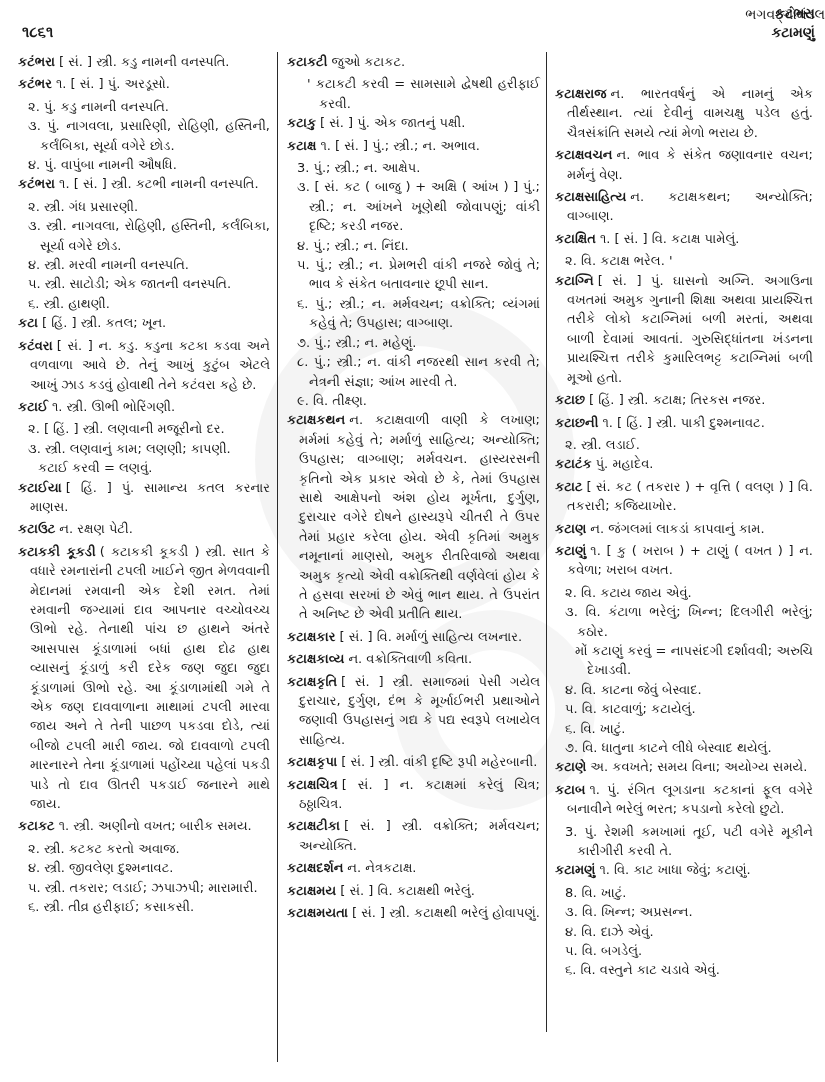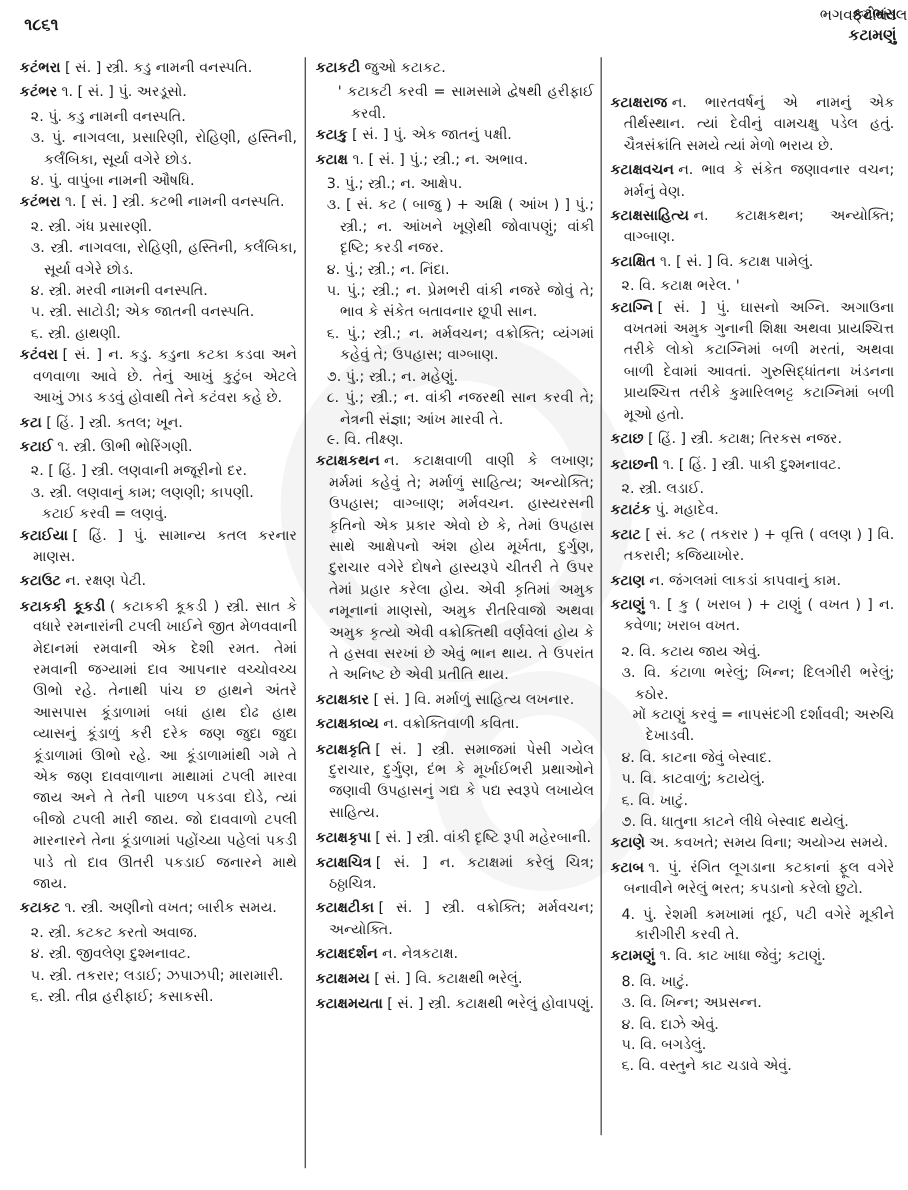--- a/index.html
+++ b/index.html
@@ -2,21 +2,21 @@
 <html><head>
 <meta charset="utf-8">
 <style>
   html, body { margin:0; padding:0; }
   body {
     width:825px; height:1082px; overflow:hidden; position:relative;
     background:#ffffff; color:#1a1a1a;
     font-family:"DejaVu Sans", sans-serif;
   }
   .header { position:absolute; top:0; left:0; width:825px; height:54px; }
-  .page-num { position:absolute; left:22px; top:13px; font-size:15px; font-weight:bold; }
+  .page-num { position:absolute; left:22px; top:23px; font-size:15px; font-weight:bold; }
   .running-title { position:absolute; left:0; right:0; top:6px; text-align:right; font-size:14px; }
   .guide-words { position:absolute; right:10px; top:4px; text-align:right; font-size:14px; font-weight:bold; line-height:19px; }
   .watermark {
     position:absolute; left:255px; top:300px; width:320px; height:320px; border-radius:50%;
     border:46px solid rgba(0,0,0,0.045); box-sizing:border-box; pointer-events:none;
   }
   .watermark2 {
     position:absolute; left:395px; top:610px; width:200px; height:200px; border-radius:50%;
     border:40px solid rgba(0,0,0,0.04); box-sizing:border-box; pointer-events:none;
   }
@@ -57,22 +57,22 @@
     <div class="entry hang"><span class="hw">કટંભર</span><span class="def">૧. [ સં. ] પું. અરડૂસો.</span></div>
     <div class="sense hang">૨. પું. કડુ નામની વનસ્પતિ.</div>
     <div class="sense hang">૩. પું. નાગવલા, પ્રસારિણી, રોહિણી, હસ્તિની, કર્લંબિકા, સૂર્યા વગેરે છોડ.</div>
     <div class="sense hang">૪. પું. વાપુંબા નામની ઔષધિ.</div>
     <div class="entry hang"><span class="hw">કટંભરા</span><span class="def">૧. [ સં. ] સ્ત્રી. કટભી નામની વનસ્પતિ.</span></div>
     <div class="sense hang">૨. સ્ત્રી. ગંધ પ્રસારણી.</div>
     <div class="sense hang">૩. સ્ત્રી. નાગવલા, રોહિણી, હસ્તિની, કર્લંબિકા, સૂર્યા વગેરે છોડ.</div>
     <div class="sense hang">૪. સ્ત્રી. મરવી નામની વનસ્પતિ.</div>
     <div class="sense hang">૫. સ્ત્રી. સાટોડી; એક જાતની વનસ્પતિ.</div>
     <div class="sense hang">૬. સ્ત્રી. હાથણી.</div>
+    <div class="entry hang"><span class="hw">કટા</span><span class="def">[ હિં. ] સ્ત્રી. કતલ; ખૂન.</span></div>
     <div class="entry hang"><span class="hw">કટંવરા</span><span class="def">[ સં. ] ન. કડુ. કડુના કટકા કડવા અને વળવાળા આવે છે. તેનું આખું કુટુંબ એટલે આખું ઝાડ કડવું હોવાથી તેને કટંવરા કહે છે.</span></div>
-    <div class="entry hang"><span class="hw">કટા</span><span class="def">[ હિં. ] સ્ત્રી. કતલ; ખૂન.</span></div>
     <div class="entry hang"><span class="hw">કટાઈ</span><span class="def">૧. સ્ત્રી. ઊભી ભોરિંગણી.</span></div>
     <div class="sense hang">૨. [ હિં. ] સ્ત્રી. લણવાની મજૂરીનો દર.</div>
     <div class="sense hang">૩. સ્ત્રી. લણવાનું કામ; લણણી; કાપણી.</div>
     <div class="phrase hang">કટાઈ કરવી = લણવું.</div>
     <div class="entry hang"><span class="hw">કટાઈયા</span><span class="def">[ હિં. ] પું. સામાન્ય કતલ કરનાર માણસ.</span></div>
     <div class="entry hang"><span class="hw">કટાઉટ</span><span class="def">ન. રક્ષણ પેટી.</span></div>
     <div class="entry hang"><span class="hw">કટાકકી કૂકડી</span><span class="def">( કટાકકી કૂકડી ) સ્ત્રી. સાત કે વધારે રમનારાંની ટપલી ખાઈને જીત મેળવવાની મેદાનમાં રમવાની એક દેશી રમત. તેમાં રમવાની જગ્યામાં દાવ આપનાર વચ્ચોવચ્ચ ઊભો રહે. તેનાથી પાંચ છ હાથને અંતરે આસપાસ કૂંડાળામાં બધાં હાથ દોઢ હાથ વ્યાસનું કૂંડાળું કરી દરેક જણ જુદા જુદા કૂંડાળામાં ઊભો રહે. આ કૂંડાળામાંથી ગમે તે એક જણ દાવવાળાના માથામાં ટપલી મારવા જાય અને તે તેની પાછળ પકડવા દોડે, ત્યાં બીજો ટપલી મારી જાય. જો દાવવાળો ટપલી મારનારને તેના કૂંડાળામાં પહોંચ્યા પહેલાં પકડી પાડે તો દાવ ઊતરી પકડાઈ જનારને માથે જાય.</span></div>
     <div class="entry hang"><span class="hw">કટાકટ</span><span class="def">૧. સ્ત્રી. અણીનો વખત; બારીક સમય.</span></div>
     <div class="sense hang">૨. સ્ત્રી. કટકટ કરતો અવાજ.</div>
     <div class="sense hang">૪. સ્ત્રી. જીવલેણ દુશ્મનાવટ.</div>
@@ -119,20 +119,20 @@
     <div class="entry hang"><span class="hw">કટાણું</span><span class="def">૧. [ કુ ( ખરાબ ) + ટાણું ( વખત ) ] ન. કવેળા; ખરાબ વખત.</span></div>
     <div class="sense hang">૨. વિ. કટાય જાય એવું.</div>
     <div class="sense hang">૩. વિ. કંટાળા ભરેલું; ખિન્ન; દિલગીરી ભરેલું; કઠોર.</div>
     <div class="phrase hang">મોં કટાણું કરવું = નાપસંદગી દર્શાવવી; અરુચિ દેખાડવી.</div>
     <div class="sense hang">૪. વિ. કાટના જેવું બેસ્વાદ.</div>
     <div class="sense hang">૫. વિ. કાટવાળું; કટાયેલું.</div>
     <div class="sense hang">૬. વિ. ખાટું.</div>
     <div class="sense hang">૭. વિ. ધાતુના કાટને લીધે બેસ્વાદ થયેલું.</div>
     <div class="entry hang"><span class="hw">કટાણે</span><span class="def">અ. કવખતે; સમય વિના; અયોગ્ય સમયે.</span></div>
     <div class="entry hang"><span class="hw">કટાબ</span><span class="def">૧. પું. રંગિત લૂગડાના કટકાનાં ફૂલ વગેરે બનાવીને ભરેલું ભરત; કપડાનો કરેલો છુટો.</span></div>
-    <div class="sense hang">4. પું. રેશમી કમખામાં તૂઈ, પટી વગેરે મૂકીને કારીગીરી કરવી તે.</div>
+    <div class="sense hang">3. પું. રેશમી કમખામાં તૂઈ, પટી વગેરે મૂકીને કારીગીરી કરવી તે.</div>
     <div class="entry hang"><span class="hw">કટામણું</span><span class="def">૧. વિ. કાટ ખાધા જેવું; કટાણું.</span></div>
     <div class="sense hang">8. વિ. ખાટું.</div>
     <div class="sense hang">૩. વિ. ખિન્ન; અપ્રસન્ન.</div>
     <div class="sense hang">૪. વિ. દાઝે એવું.</div>
     <div class="sense hang">૫. વિ. બગડેલું.</div>
     <div class="sense hang">૬. વિ. વસ્તુને કાટ ચડાવે એવું.</div>
   </div>
 
 </body></html>

